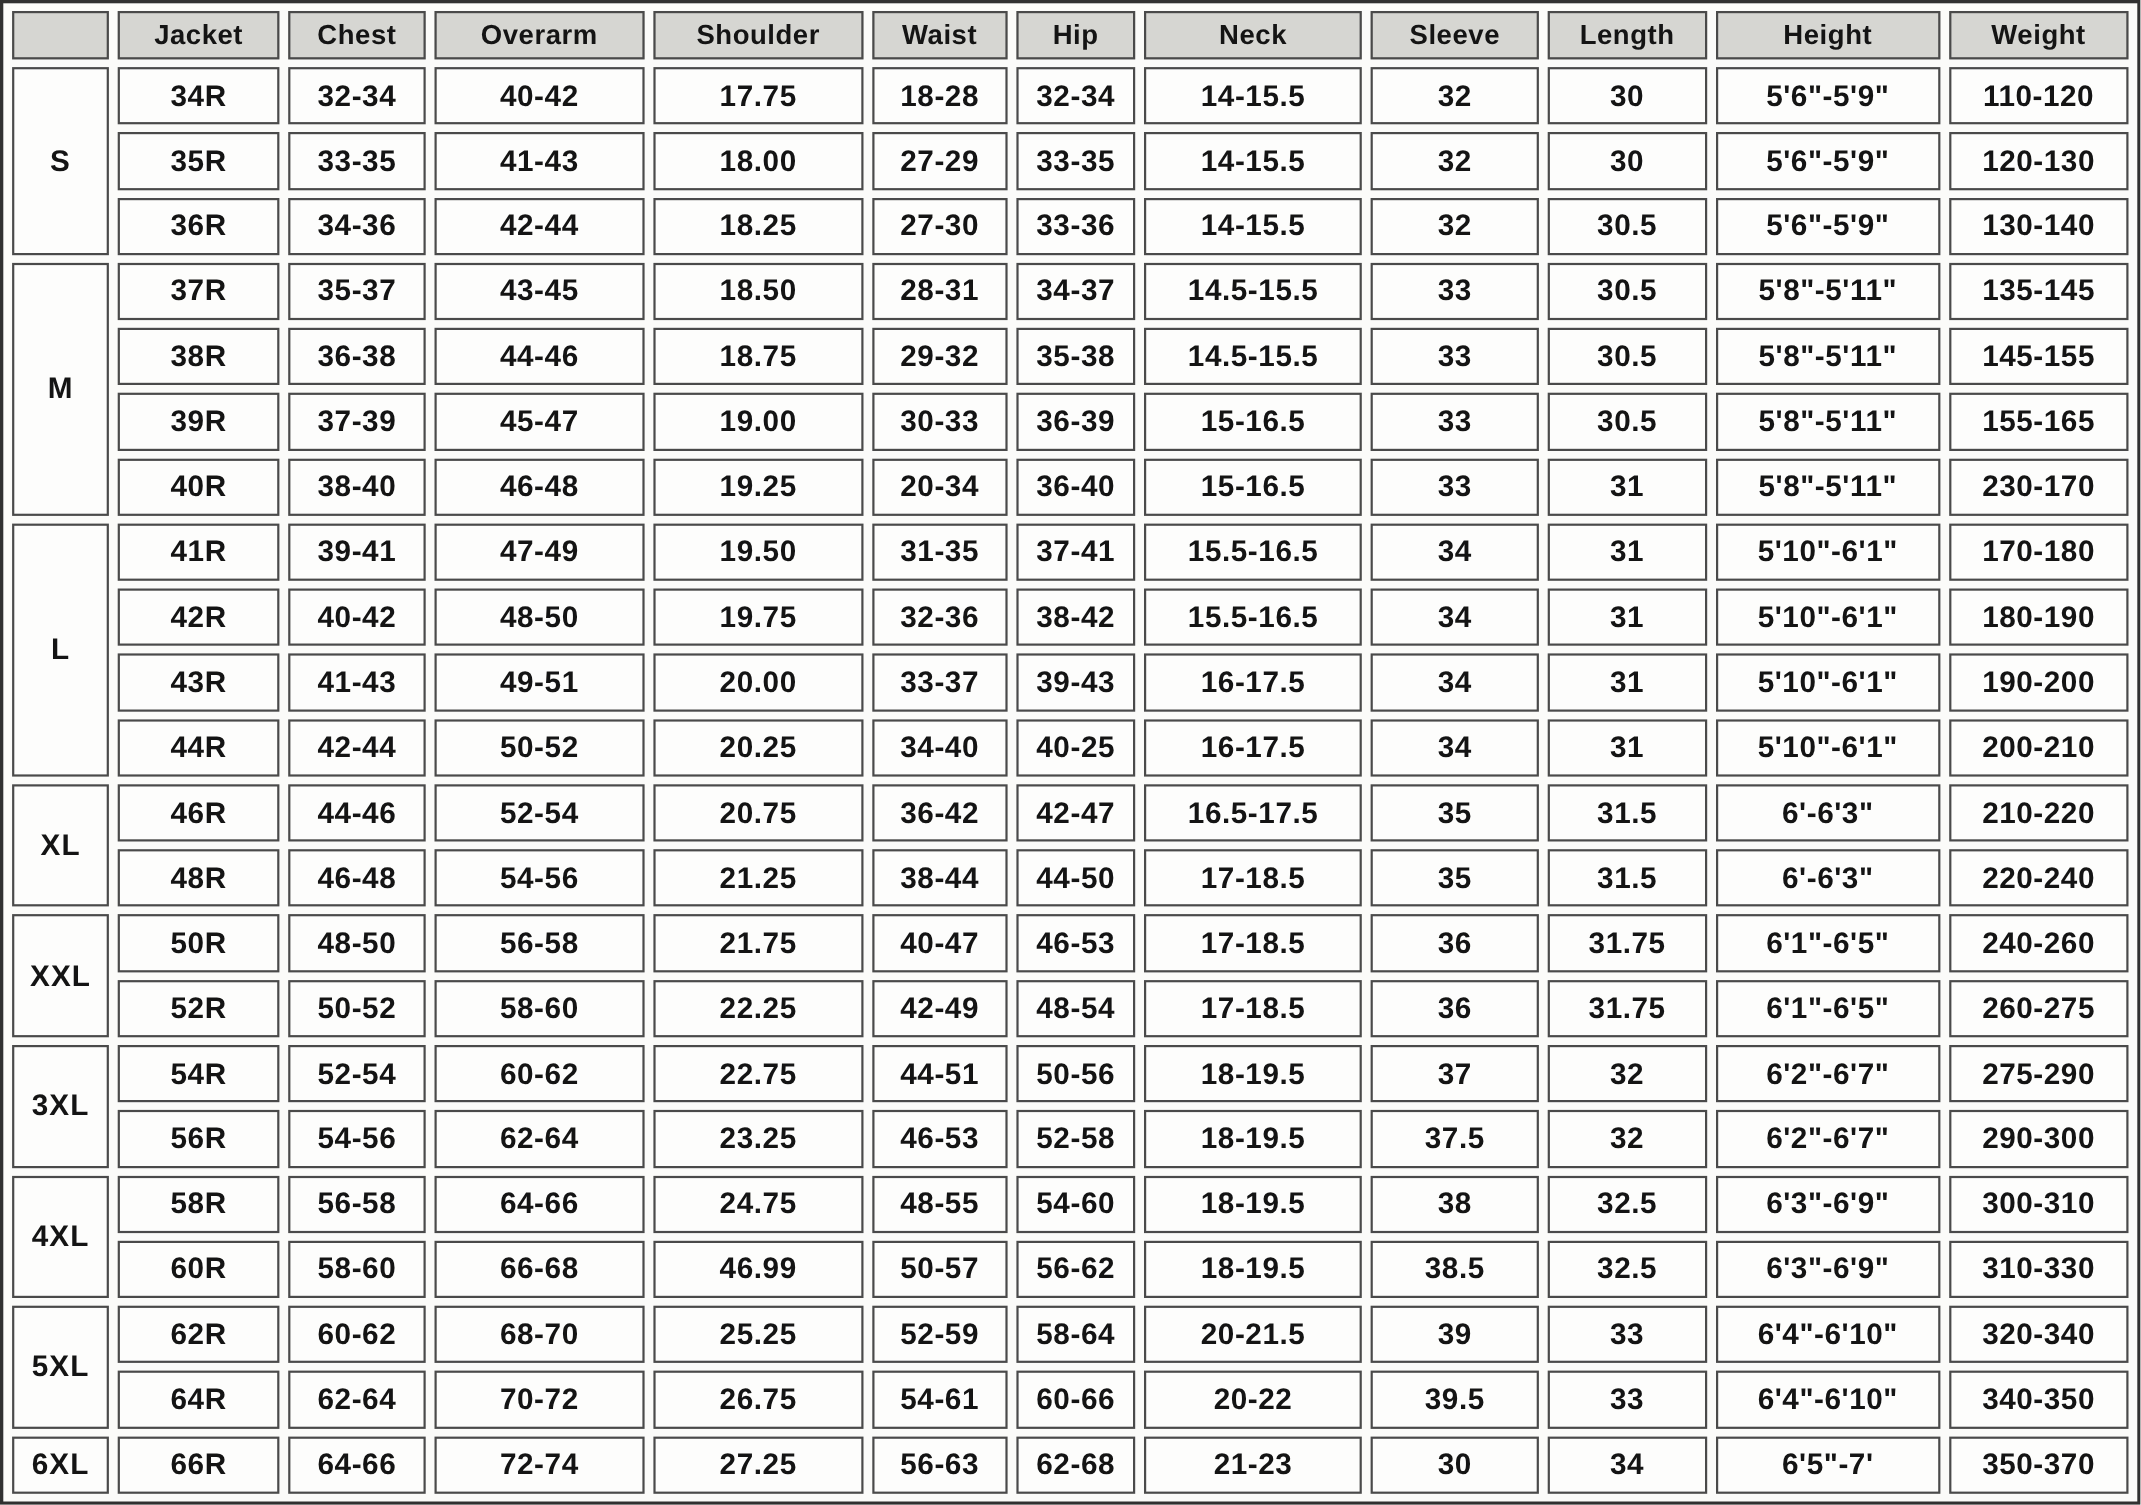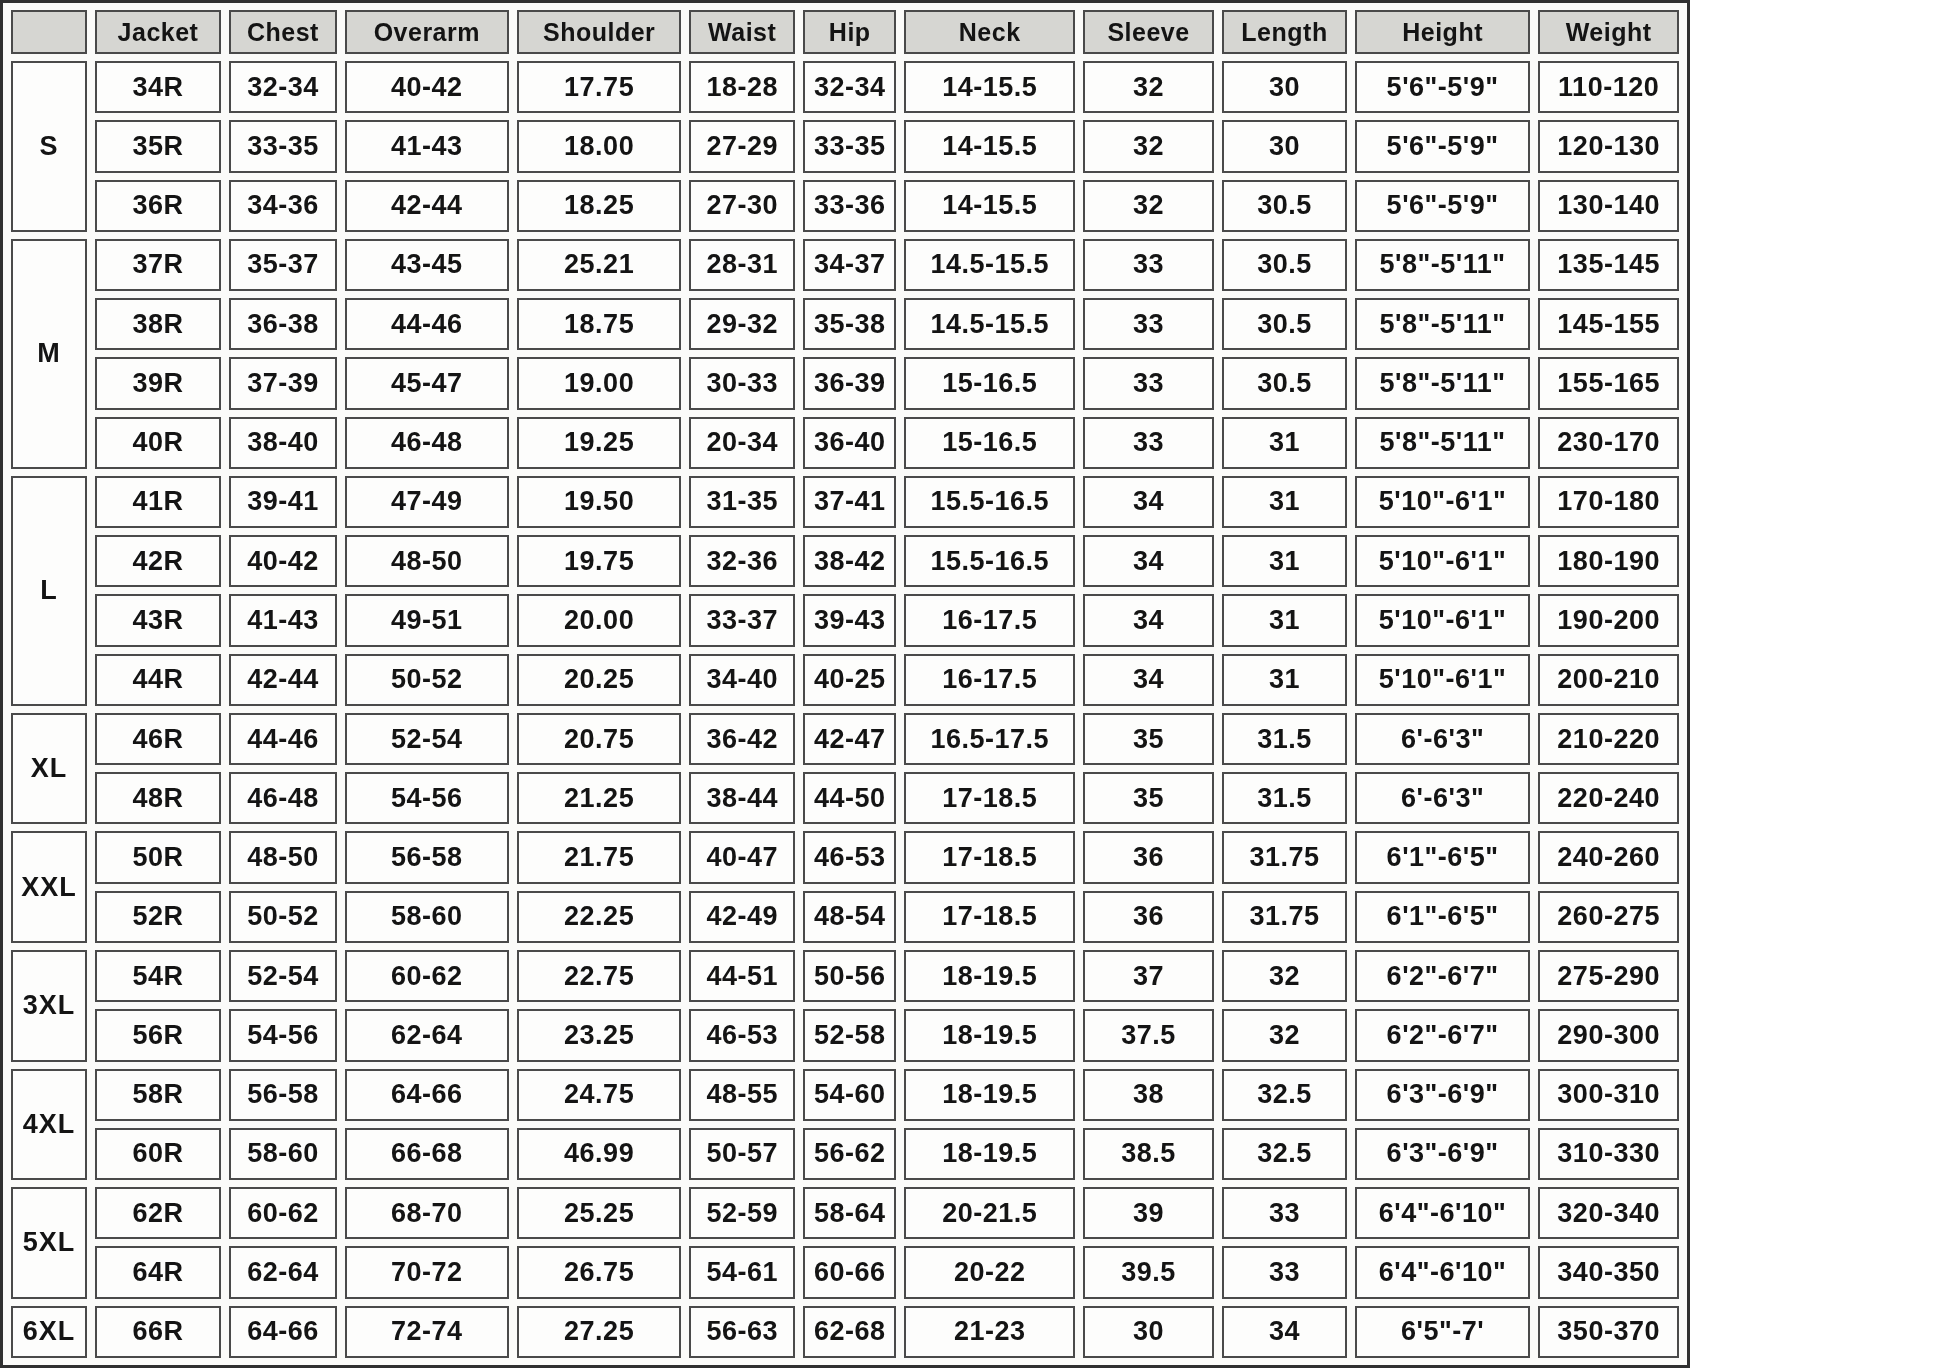--- a/index.html
+++ b/index.html
@@ -1,21 +1,21 @@
 <!DOCTYPE html>
 <html><head>
 <meta charset="utf-8">
 <style>
   html, body {
     margin: 0;
     padding: 0;
     background: #ffffff;
   }
   .page {
-    width: 1690px;
+    width: 1946px;
     height: 1368px;
     box-sizing: border-box;
     background: #fbfbf9;
   }
   table.size-chart {
     width: 100%;
     height: 100%;
     box-sizing: border-box;
     table-layout: fixed;
     border-collapse: separate;
@@ -123,21 +123,21 @@
           <td>32</td>
           <td>30.5</td>
           <td>5'6"-5'9"</td>
           <td>130-140</td>
         </tr>
         <tr>
           <th class="group" rowspan="4">M</th>
           <td>37R</td>
           <td>35-37</td>
           <td>43-45</td>
-          <td>25.21</td>
+          <td>18.50</td>
           <td>28-31</td>
           <td>34-37</td>
           <td>14.5-15.5</td>
           <td>33</td>
           <td>30.5</td>
           <td>5'8"-5'11"</td>
           <td>135-145</td>
         </tr>
         <tr>
           <td>38R</td>

